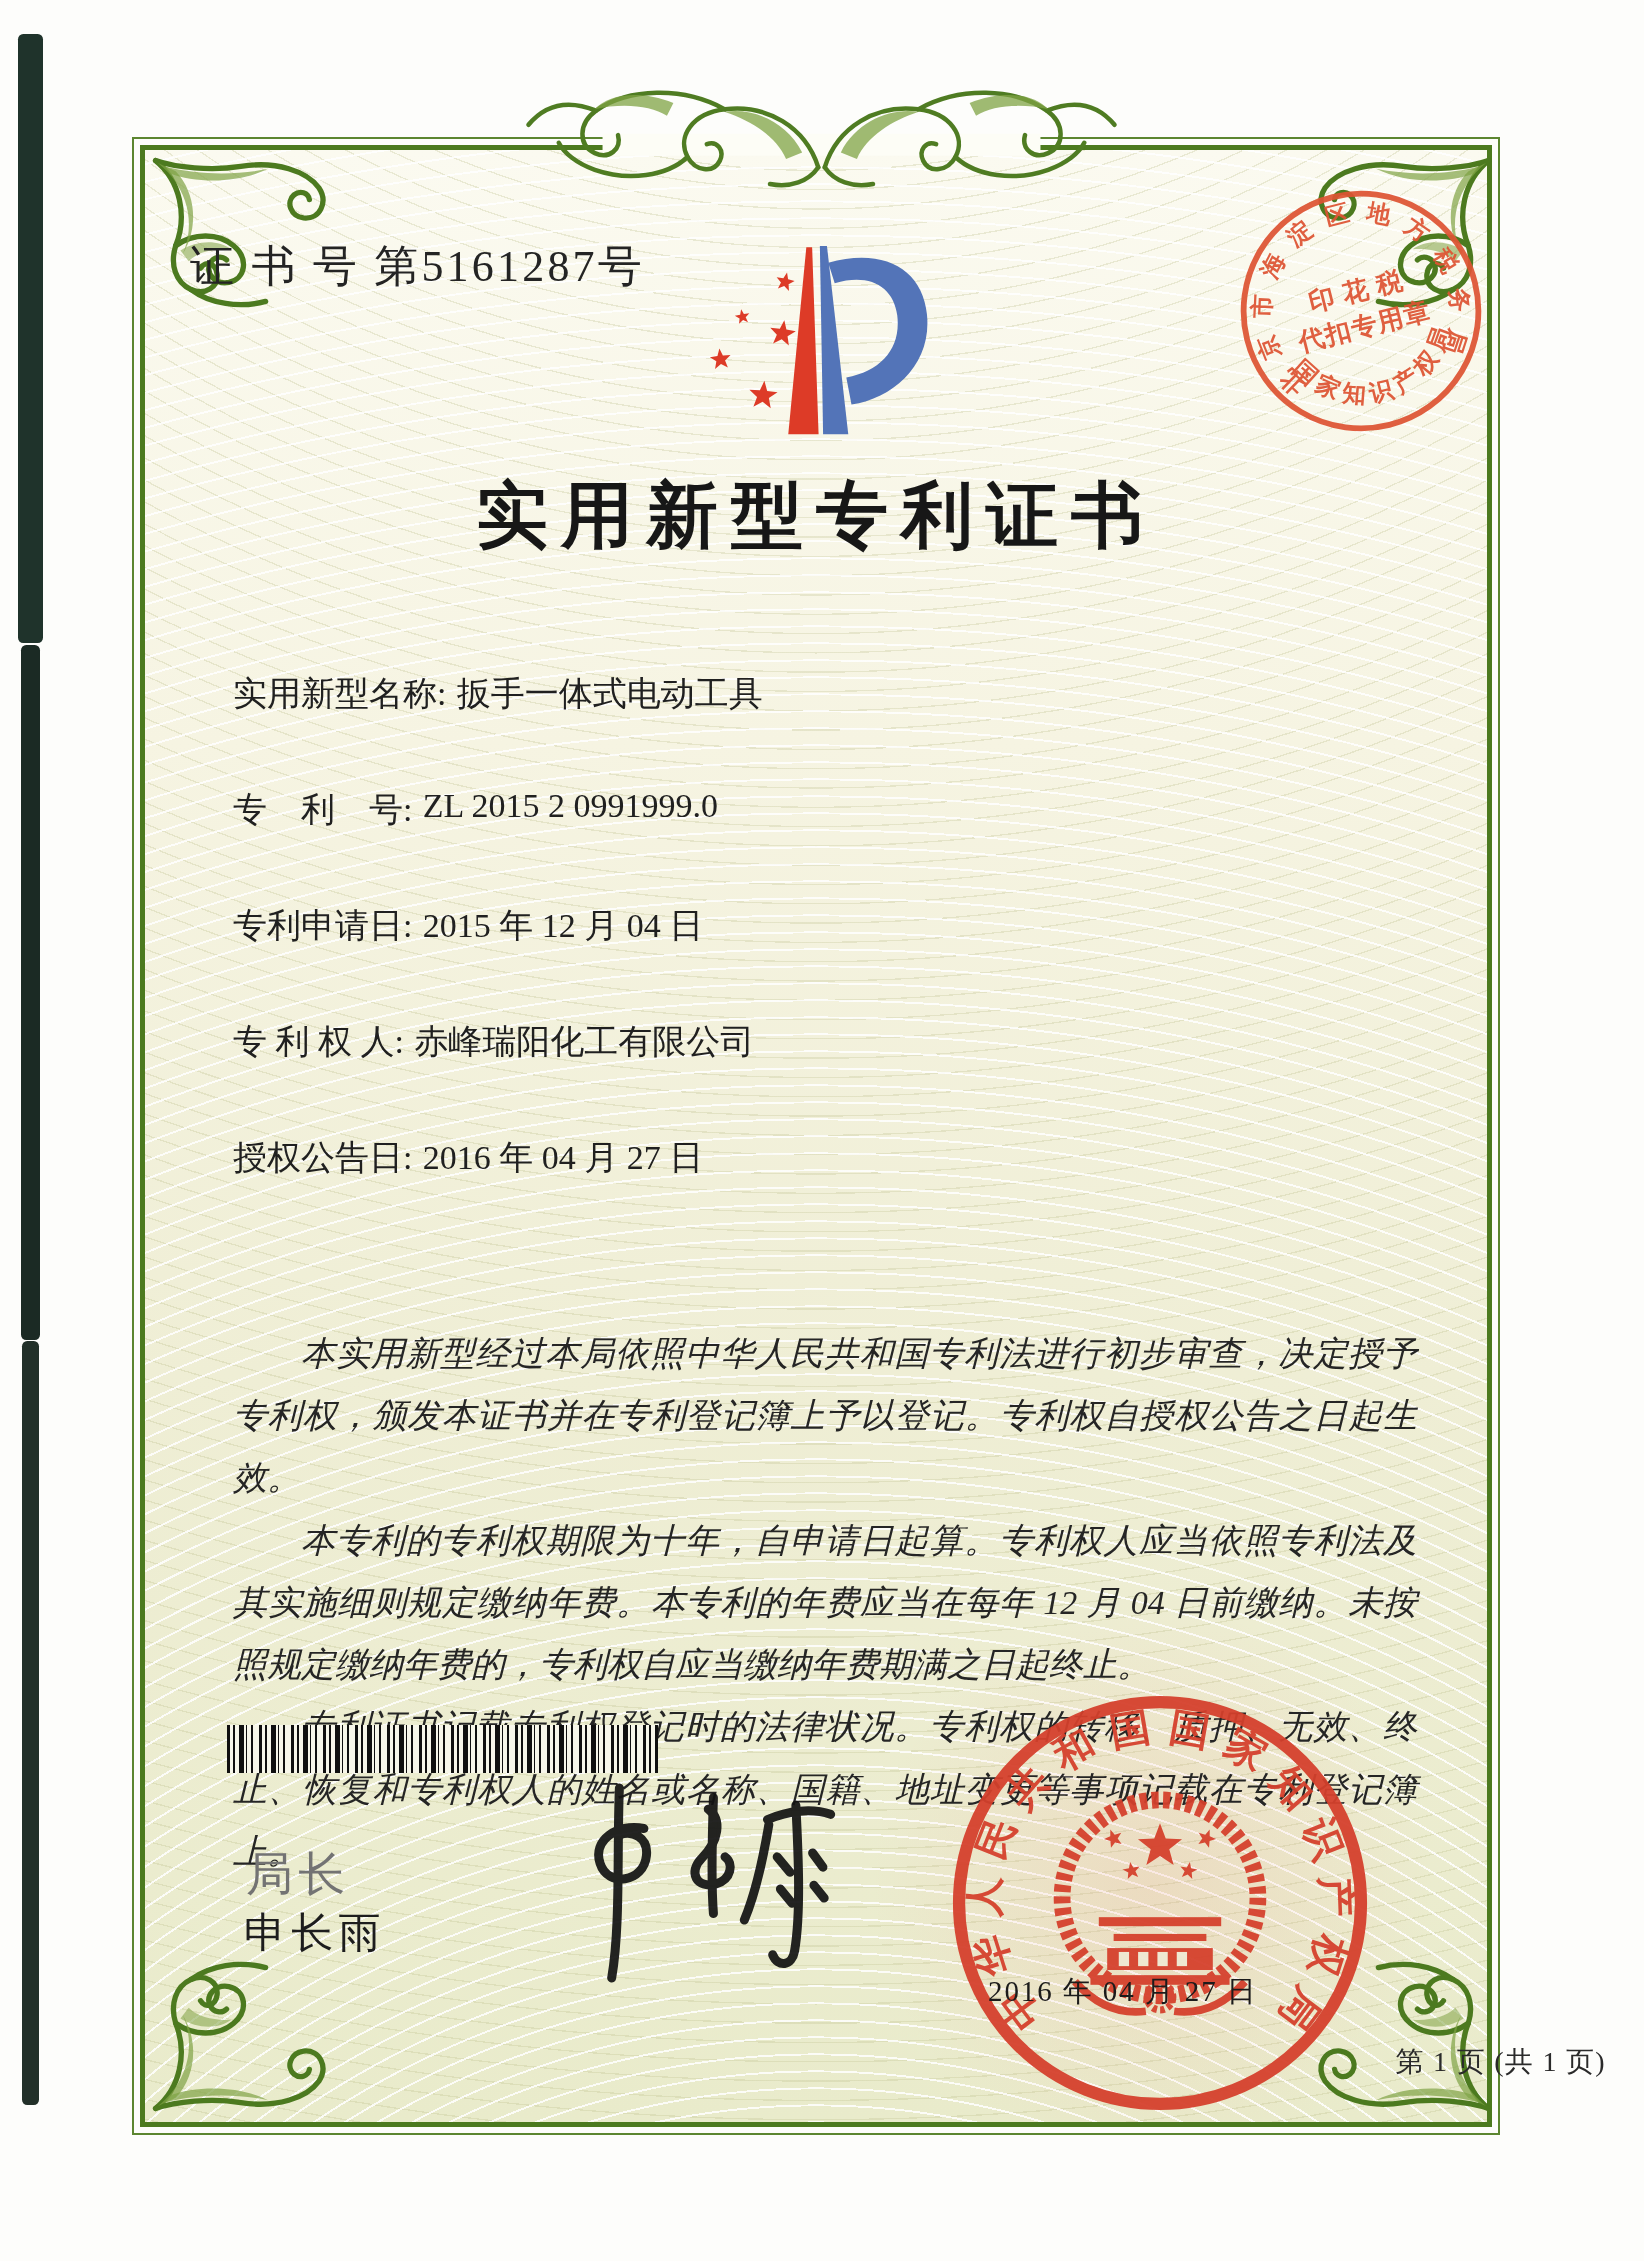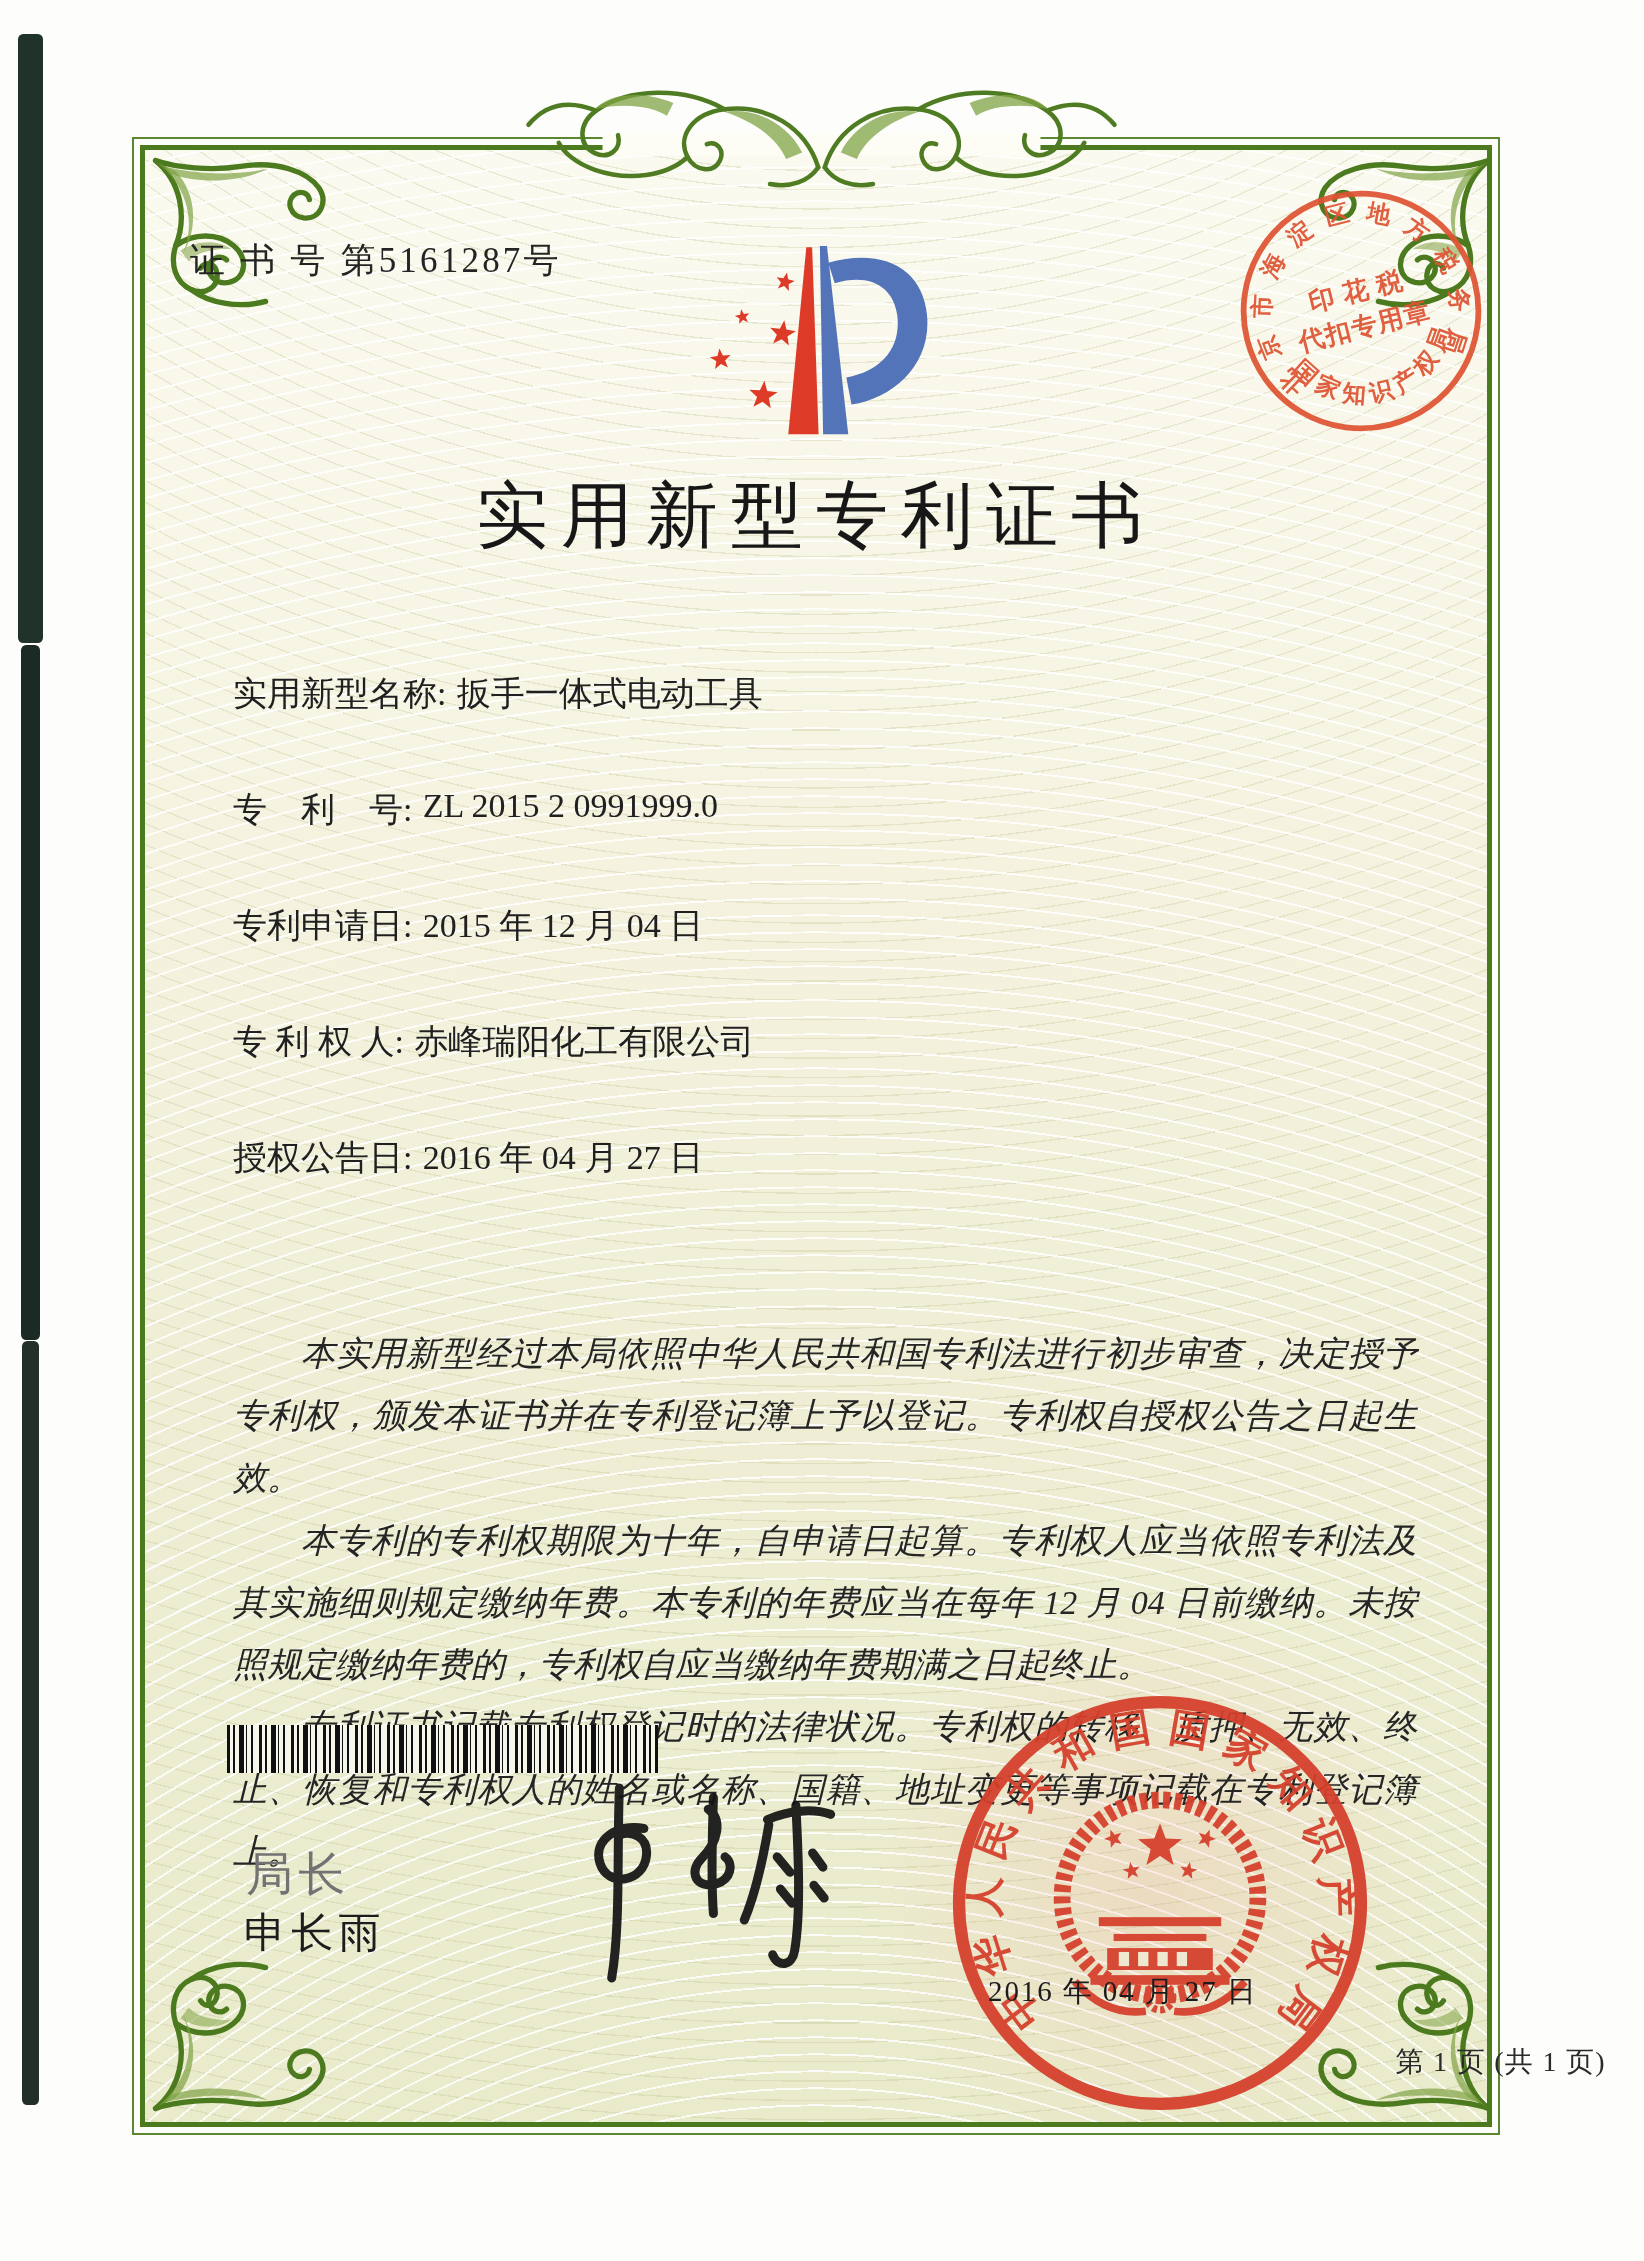--- a/index.html
+++ b/index.html
@@ -29,25 +29,25 @@
   .border-inner{position:absolute;inset:8.4px;border:5.8px solid #4c7a1f;}
   .corner{position:absolute;width:213px;height:213px;}
   .corner svg{width:100%;height:100%;display:block;}
   .corner.tl{left:139px;top:144px;}
   .corner.tr{left:1292px;top:144px;transform:scaleX(-1);}
   .corner.bl{left:139px;top:1912px;transform:scaleY(-1);}
   .corner.br{left:1292px;top:1912px;transform:scale(-1,-1);}
   .top-ornament{position:absolute;left:525px;top:72px;width:593px;height:161px;}
 
   
-  .cert-number{position:absolute;left:190px;top:237px;font-size:35px;letter-spacing:3.2px;color:#242424;}
+  .cert-number{position:absolute;left:190px;top:237px;font-size:44px;letter-spacing:3.2px;color:#242424;}
   .logo{position:absolute;left:687px;top:242px;width:258px;height:213px;}
   .doc-title{
     position:absolute;left:132px;top:468px;width:1368px;text-align:center;
-    font-size:72px;font-weight:400;letter-spacing:13px;color:#171717;
+    font-size:72px;font-weight:700;letter-spacing:13px;color:#171717;
   }
 
   
   .tax-stamp{position:absolute;left:1232px;top:182px;width:258px;height:258px;opacity:.93;}
   .tax-stamp text{font-family:"Liberation Serif","DejaVu Serif",serif;fill:#de5433;font-weight:700;}
   .tax-arc text{font-size:37px;}
   .tax-center{font-size:40px;letter-spacing:2px;}
 
   
   .fields{position:absolute;left:233px;top:671px;width:1186px;}

